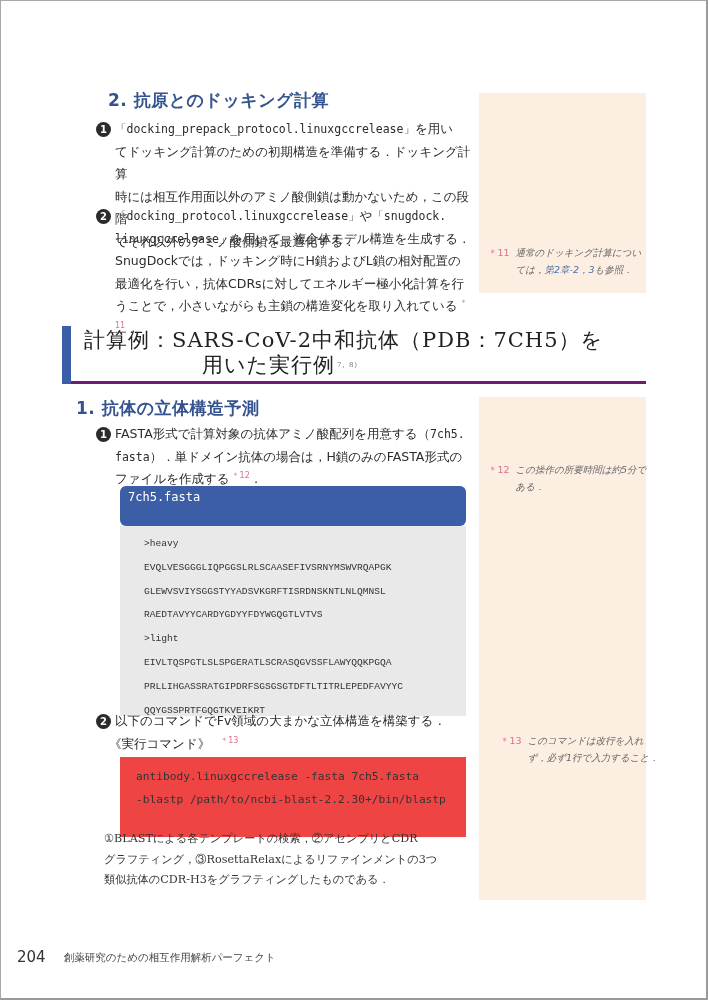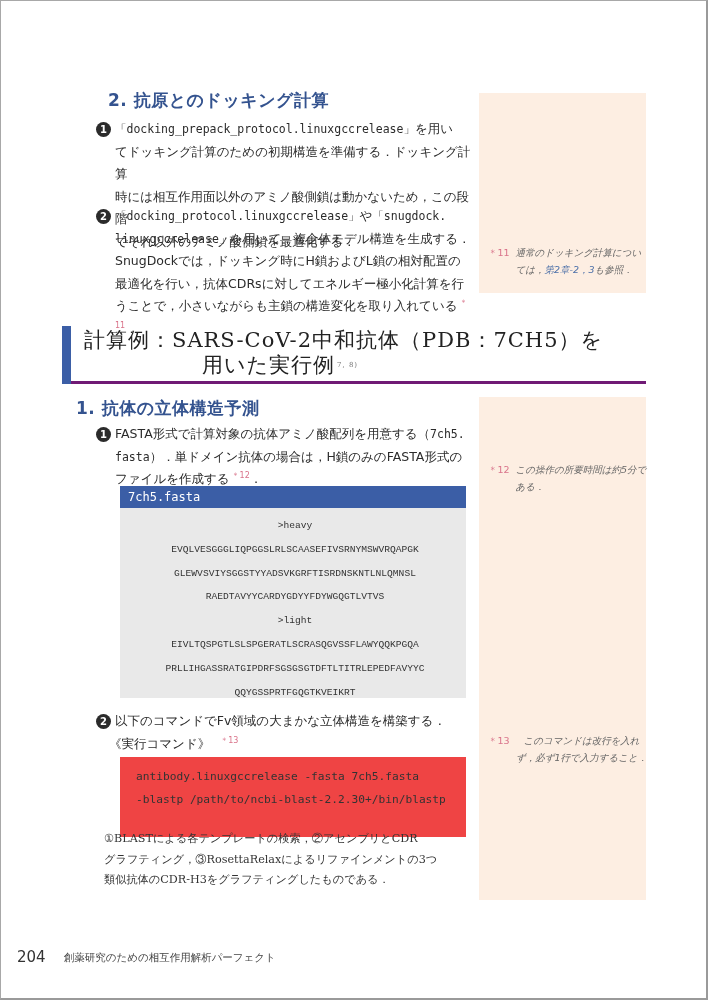--- a/index.html
+++ b/index.html
@@ -19,22 +19,22 @@
     .mono { font-family: "DejaVu Sans Mono", monospace; font-size: 11.5px; }
     sup.fn { color: #d9738a; font-size: 8px; vertical-align: top; position: relative; top: -3px; margin-left: 2px; }
 
     .chapter { position: absolute; left: 62px; top: 326px; width: 584px; height: 58px; border-bottom: 3px solid #701a75; }
     .chapter .bar { position: absolute; left: 0; top: 0; width: 9px; height: 58px; background: #3b5ea6; }
     .chapter .title { position: absolute; left: 22px; top: 2px; font-family: "DejaVu Serif", serif; font-size: 21px; line-height: 25px; color: #222; letter-spacing: 1px; }
     .chapter .title .indent { display: block; padding-left: 118px; }
     .chapter sup { font-size: 7px; color: #777; vertical-align: top; margin-left: 2px; }
 
     .code-file { position: absolute; left: 120px; top: 486px; width: 346px; }
-    .code-file .hdr { background: #3b5ea6; color: #fff; height: 22px; line-height: 22px; padding-left: 8px; font-family: "DejaVu Sans Mono", monospace; font-size: 12px; }
-    .code-file .body { background: #e9e9e9; padding: 6px 0 4px 4px; height: 190px; text-align: center; }
+    .code-file .hdr { background: #3b5ea6; color: #fff; height: 40px; line-height: 22px; padding-left: 8px; font-family: "DejaVu Sans Mono", monospace; font-size: 12px; border-radius: 6px; }
+    .code-file .body { background: #e9e9e9; padding: 6px 0 4px 24px; height: 190px; }
     .code-file .line { font-family: "Liberation Mono", "DejaVu Sans Mono", monospace; font-size: 9.6px; line-height: 23.8px; color: #333; white-space: nowrap; }
 
     .cmd-box { position: absolute; left: 120px; top: 757px; width: 346px; height: 80px; background: #ef4444; padding: 8px 0 0 16px; }
     .cmd-box .line { font-family: "DejaVu Sans Mono", monospace; font-size: 11.2px; line-height: 23px; color: #333; white-space: nowrap; }
 
     .para { position: absolute; left: 104px; top: 829px; width: 366px; font-family: "DejaVu Serif", serif; font-size: 11.2px; line-height: 20.5px; color: #333; }
 
     .footer { position: absolute; left: 17px; top: 948px; font-size: 15px; color: #333; }
     .footer .title { font-size: 10.5px; margin-left: 18px; color: #444; position: relative; top: -1px; }
   </style>
@@ -45,21 +45,21 @@
 
 <div class="sidebar-box" style="left:479px; top:93px; width:167px; height:200px;"></div>
 <div class="sidebar-box" style="left:479px; top:397px; width:167px; height:503px;"></div>
 
 <div class="note" style="left:488px; top:244px;">
   <span class="mark">＊11</span><span class="body"><span>通常のドッキング計算については，</span><span class="ref">第2章-2，3</span><span>も参照．</span></span>
 </div>
 <div class="note" style="left:488px; top:461px;">
   <span class="mark">＊12</span><span class="body">この操作の所要時間は約5分である．</span>
 </div>
-<div class="note" style="left:488px; top:732px;text-align:center;">
+<div class="note" style="left:500px; top:732px;">
   <span class="mark">＊13</span><span class="body">このコマンドは改行を入れず，必ず1行で入力すること．</span>
 </div>
 
 <div class="h2" style="left:76px; top:89px;margin-left:32px;">2. 抗原とのドッキング計算</div>
 
 <div class="step" style="left:115px; top:118px; width:360px;">
   <span class="num">1</span>
   <div><span class="mono">「docking_prepack_protocol.linuxgccrelease」</span><span>を用い</span></div>
   <div>てドッキング計算のための初期構造を準備する．ドッキング計算</div>
   <div>時には相互作用面以外のアミノ酸側鎖は動かないため，この段階</div>

